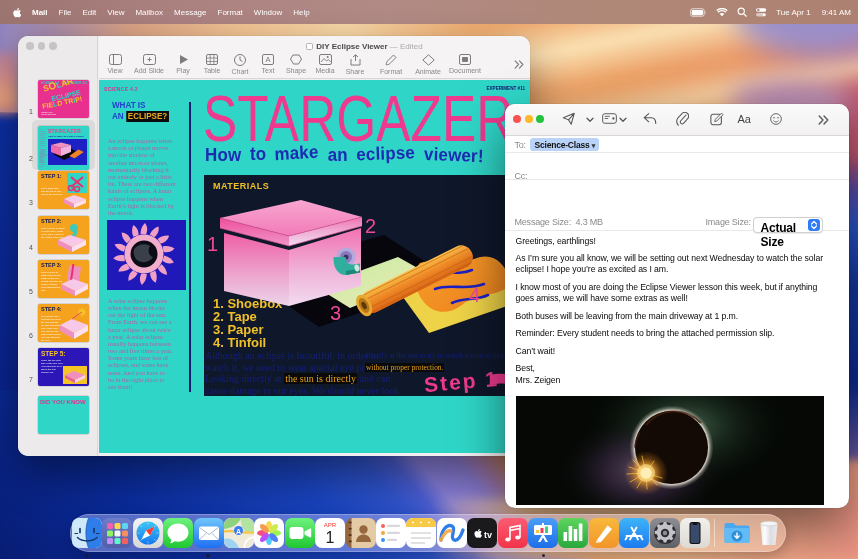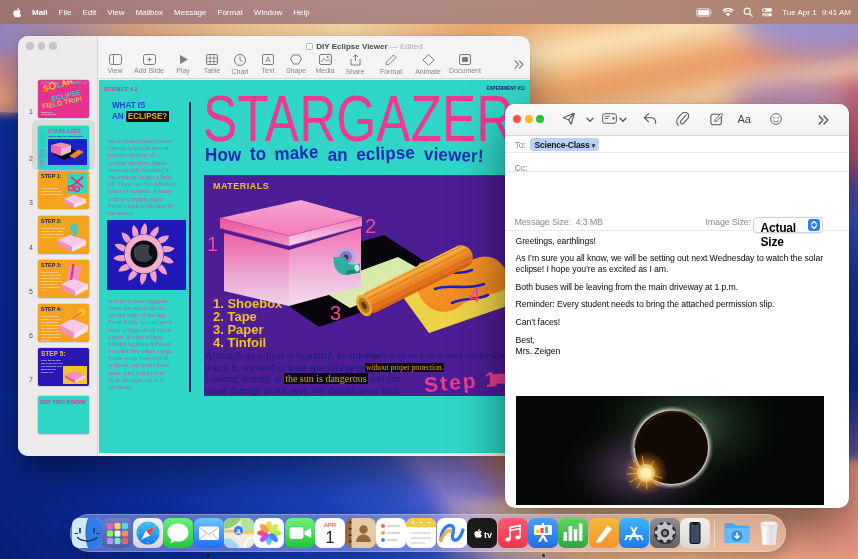--- a/index.html
+++ b/index.html
@@ -57,21 +57,21 @@
 #sl-what .hl{background:#0d0d10;color:#eda921;padding:0 2px 1px 2px;}
 #sl-p1{left:9px;top:57px;font-family:"Liberation Serif",serif;font-size:6.3px;line-height:7.2px;color:#a965a8;}
 #sl-box{left:8px;top:140px;width:79px;height:70px;background:#2018b8;}
 #sl-p2{left:9px;top:217px;font-family:"Liberation Serif",serif;font-size:6.3px;line-height:7.15px;color:#a965a8;}
 #sl-div{left:90px;top:22px;width:1.6px;height:290px;background:#111c70;}
 
 #sl-exp{right:5px;top:6px;font-size:4.6px;font-weight:700;color:#15206e;}
 #sl-star{left:104px;top:1.5px;font-size:64px;color:#ee3a8e;letter-spacing:0;font-weight:400;white-space:nowrap;transform:scaleX(.803);transform-origin:0 0;}
 #sl-how{left:106px;top:65px;font-size:18px;font-weight:700;color:#1c2cb2;white-space:nowrap;letter-spacing:.2px;word-spacing:4px;transform:scaleX(.94);transform-origin:0 0;}
 #sl-how span{display:inline-block;}
-#sl-panel{left:105px;top:95px;right:-10px;bottom:57px;background:#4c1d95;}
+#sl-panel{left:105px;top:95px;right:-10px;bottom:57px;background:#0f172a;}
 #sl-mat{left:9px;top:6px;font-size:9px;font-weight:700;color:#f0c028;letter-spacing:.5px;position:absolute;}
 #sl-list{left:9px;top:122px;font-size:13px;font-weight:700;color:#f0c028;line-height:13px;position:absolute;}
 .pnum{position:absolute;color:#f0489a;font-size:20px;font-weight:400;}
 #sl-caption{left:106px;top:270px;font-family:"Liberation Serif",serif;font-size:10px;line-height:11.6px;color:#131f7a;white-space:nowrap;}
 #sl-caption2{left:266px;top:270px;font-family:"Liberation Serif",serif;font-size:7.4px;line-height:11.6px;color:#131f7a;white-space:nowrap;}
 .bhl{background:#0a0a0a;color:#e8a020;padding:0 1px;}
 #sl-step1{left:325px;top:290px;font-size:21px;font-weight:700;color:#ee3a8e;transform:rotate(-5deg);letter-spacing:2px;}
 
 
 #mail{left:504.5px;top:103.5px;width:344px;height:404.5px;border-radius:10px;background:#fff;
@@ -141,21 +141,21 @@
   <svg class="txt" width="10" height="10" viewBox="0 0 13 13">
         <circle cx="5.5" cy="5.5" r="4" fill="none" stroke="#fff" stroke-width="1.5"></circle>
         <path d="M8.5 8.5 L12 12" stroke="#fff" stroke-width="1.5" stroke-linecap="round"></path>
       </svg>
   <svg class="txt" width="11" height="9" viewBox="0 0 14 11">
         <rect x="0" y="0" width="13" height="4.6" rx="2.3" fill="#fff"></rect>
         <rect x="0" y="6" width="13" height="4.6" rx="2.3" fill="#fff" fill-opacity=".55"></rect>
         <circle cx="3" cy="2.3" r="1.5" fill="#a8807c"></circle>
         <circle cx="10" cy="8.3" r="1.5" fill="#fff"></circle>
       </svg>
-  <span class="txt" style="margin-right:5px">Tue Apr 1</span>
+  <span class="txt" style="margin-right:11px">Tue Apr 1</span>
       <span class="txt" style="margin-right:7px">9:41 AM</span>
  </div>
 </div>
 
 <div id="keynote" class="abs">
  <div id="kn-side"></div>
  <div id="kn-tb">
   <div id="kn-ttl"><span style="display:inline-block;width:7px;height:7px;border:1px solid #b5b3b3;border-radius:1.5px;background:#fff;vertical-align:-1px;margin-right:3px"></span>DIY Eclipse Viewer <span class="ed">— Edited</span></div>
  </div>
  <span class="tl" style="left:8px"></span>
@@ -445,21 +445,21 @@
       <ellipse cx="154" cy="105.5" rx="4.5" ry="8" fill="#b87818"></ellipse>
       <ellipse cx="154" cy="105.5" rx="2.2" ry="4" fill="#5f3808"></ellipse>
      </g>
     </g>
    </svg>
    <div class="pnum" style="left:3px;top:58px">1</div>
    <div class="pnum" style="left:161px;top:40px">2</div>
    <div class="pnum" style="left:126px;top:127px">3</div>
    <div class="pnum" style="left:265px;top:109px">4</div>
   </div>
-  <div class="sl" id="sl-caption">Although an eclipse is beautiful, in order to<br>watch it, we need to wear special eye protection.<br>Looking directly at <span class="bhl">the sun is dangerous</span> and can<br>cause damage to our eyes. We should never look</div>
+  <div class="sl" id="sl-caption">Although an eclipse is beautiful, in order to<br>watch it, we need to wear special eye protection.<br>Looking directly at <span class="bhl">the sun is directly</span> and can<br>cause damage to our eyes. We should never look</div>
   <div class="sl" id="sl-caption2">directly at the sun or try to watch a solar eclipse<br><span class="bhl">without proper protection.</span></div>
   <div class="sl" id="sl-step1">Step 1</div>
   <svg class="sl" style="left:390px;top:290px" width="41" height="30" viewBox="0 0 41 30">
         <path d="M0 8 C10 4 18 4 28 6 L26 0 L41 12 L27 22 L27 15 C18 13 10 14 1 18 Z" fill="#ee3a8e" transform="rotate(8 20 14)"></path>
       </svg>
  </div>
 </div>
 
 <div id="mail" class="abs">
  <div id="ml-tb">
@@ -498,39 +498,40 @@
         <path d="M4.3 9.3 a3.6 3.6 0 0 0 6.4 0" fill="none" stroke="#555" stroke-width="1"></path>
       </svg>
   <svg class="mt" style="left:313px;top:11px" width="11" height="10" viewBox="0 0 11 10">
         <path d="M1.2 1 L5 5 L1.2 9 M6 1 L9.8 5 L6 9" fill="none" stroke="#58585a" stroke-width="1.4" stroke-linecap="round" stroke-linejoin="round"></path>
       </svg>
  </div>
  <div class="mrow" style="top:32px;height:17px">
       <span class="lab" style="top:4px">To:</span>
   <span id="ml-pill">Science-Class <span class="car">▾</span></span>
     </div>
- <div class="mrow" style="top:53px;height:15px">
+ <div class="mrow" style="top:61px;height:15px">
       <span class="lab" style="top:6px">Cc:</span>
     </div>
  <div class="mrow" style="top:108.5px;height:18.5px">
       <span class="lab">Message Size:&nbsp; 4.3 MB</span>
       <span class="lab" style="left:201px">Image Size:</span>
   <span id="ml-isz">
         <span class="t">Actual Size</span>
         <span class="st"><svg width="12" height="12" viewBox="0 0 12 12">
             <path d="M3.5 5 L6 2.5 L8.5 5 M3.5 7 L6 9.5 L8.5 7" fill="none" stroke="#fff" stroke-width="1.2" stroke-linejoin="round" stroke-linecap="round"></path>
           </svg></span>
       </span>
     </div>
  <div id="ml-body">
   <p>Greetings, earthlings!</p>
   <p>As I’m sure you all know, we will be setting out next Wednesday to watch the solar<br>eclipse! I hope you’re as excited as I am.</p>
+  <p>I know most of you are doing the Eclipse Viewer lesson this week, but if anything<br>goes amiss, we will have some extras as well!</p>
   <p>Both buses will be leaving from the main driveway at 1 p.m.</p>
   <p>Reminder: Every student needs to bring the attached permission slip.</p>
-  <p>Can’t faces!</p>
+  <p>Can’t wait!</p>
   <p style="margin-bottom:0">Best,<br>Mrs. Zeigen</p>
  </div>
  <div id="ml-photo">
   <svg width="308" height="109" viewBox="0 0 308 109">
    <defs>
     <radialGradient id="eg1" cx="50%" cy="50%" r="50%">
      <stop offset="0" stop-color="#7fae88" stop-opacity=".55"></stop>
      <stop offset=".4" stop-color="#4a7a58" stop-opacity=".28"></stop>
      <stop offset="1" stop-color="#0a100a" stop-opacity="0"></stop>
     </radialGradient>

